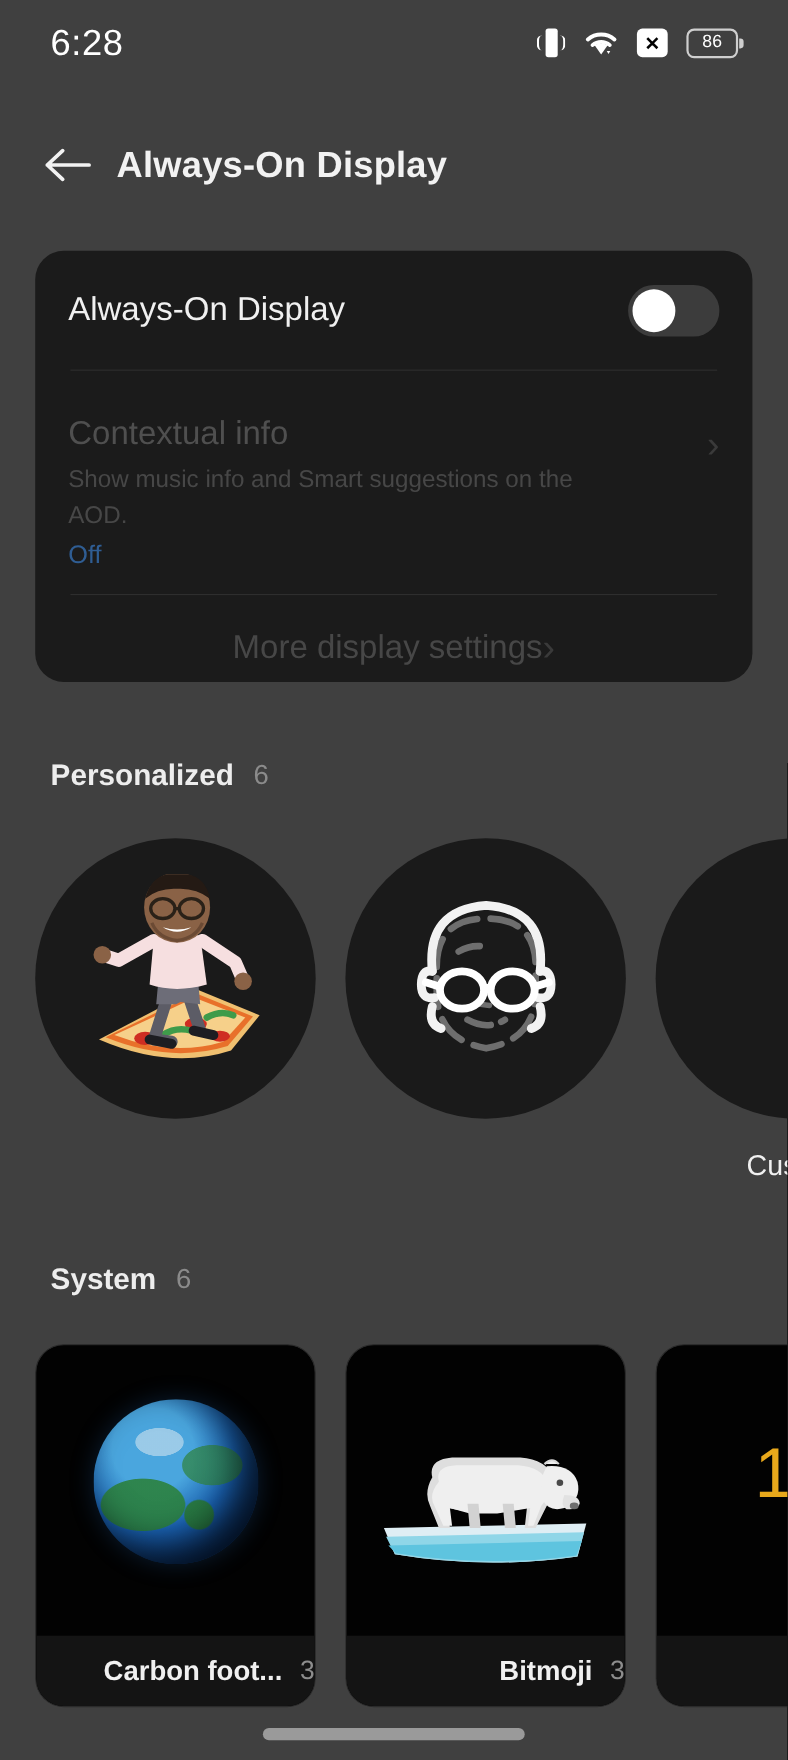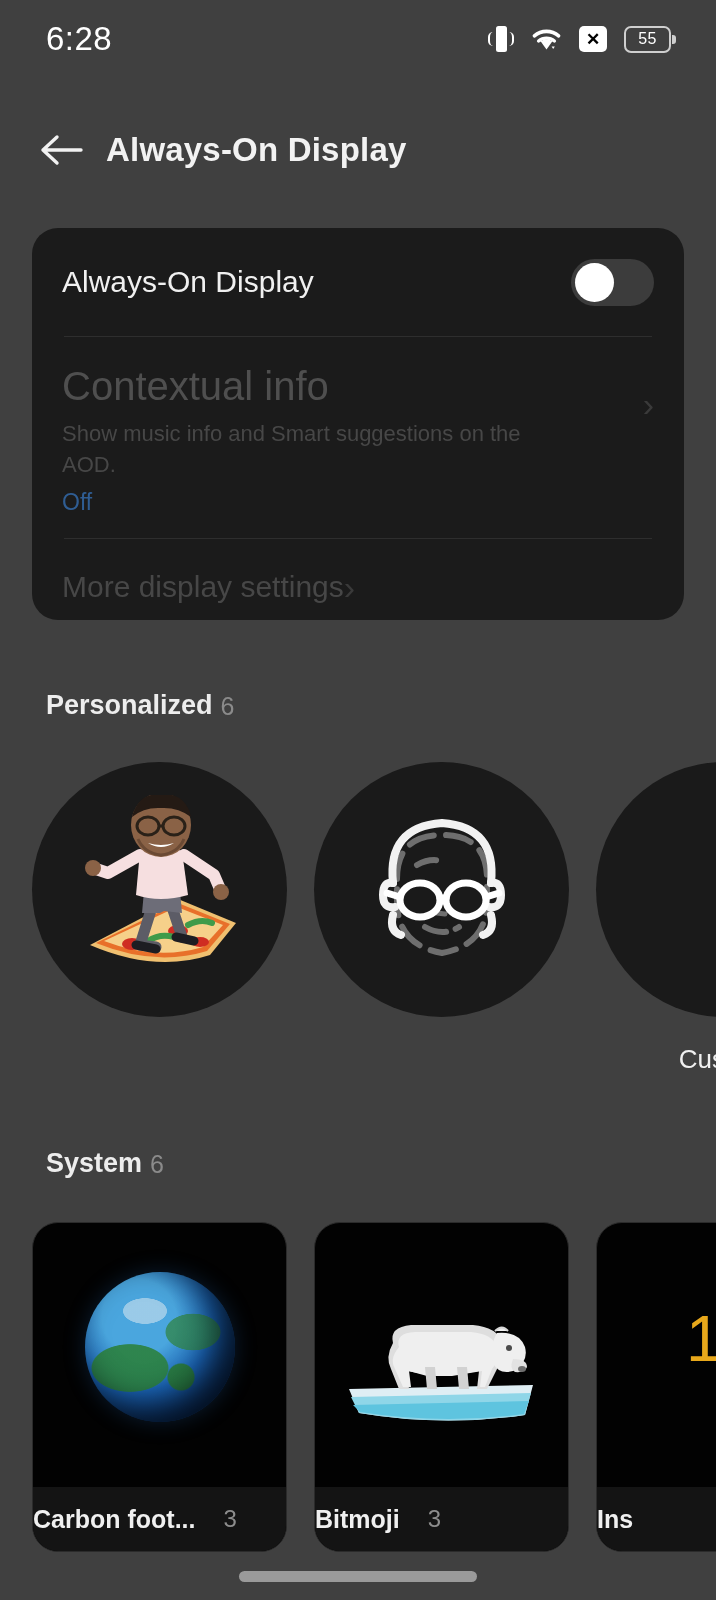--- a/index.html
+++ b/index.html
@@ -53,31 +53,31 @@
   .row-aod { height:108px; justify-content:space-between; }
   .row-title { color:#f0f0f0; font-size:30px; font-weight:400; }
 
   .toggle { width:83px; height:47px; background:#3c3c3c; border-radius:24px; position:relative; flex:none; }
   .toggle .knob { position:absolute; left:4px; top:4px; width:39px; height:39px; background:#fff; border-radius:50%; }
 
   .divider { height:1px; background:#2e2e2e; margin:0 2px; }
 
   .row-ctx { padding:24px 0 22px 0; display:flex; align-items:flex-start; justify-content:space-between; }
   .ctx-l { width:540px; }
-  .ctx-title { color:#4f4f4f; font-size:40px; font-weight:400; line-height:1.28; }
+  .ctx-title { color:#4f4f4f; font-size:30px; font-weight:400; line-height:1.28;margin-top:15px; }
   .ctx-sub { color:#474747; font-size:22px; line-height:1.42; margin-top:6px; max-width:500px; }
   .ctx-state { color:#2f5d93; font-size:23px; margin-top:8px; }
   .chev { color:#3a3a3a; font-size:34px; line-height:1; font-weight:300; padding-top:26px; }
 
-  .row-more { height:96px; justify-content:flex-start; }
+  .row-more { height:96px; justify-content:center; }
   .more-label { color:#474747; font-size:30px; }
   .chev2 { color:#3a3a3a; font-size:34px; font-weight:300; line-height:1; }
 
   
-  .sect { position:absolute; display:flex; align-items:flex-end; gap:8px; left:46px; }
+  .sect { position:absolute; display:flex; align-items:center; gap:18px; left:46px; }
   .sect-name { color:#ededed; font-size:27px; font-weight:700; }
   .sect-count { color:#8b8b8b; font-size:25px; font-weight:400; }
 
   
   .circ-row { position:absolute; top:762px; left:32px; display:flex; gap:27px; }
   .circ-item { width:255px; flex:none; }
   .circ { width:255px; height:255px; border-radius:50%; background:#1a1a1a;
     position:relative; overflow:hidden; }
   .circ-label { text-align:center; color:#f0f0f0; font-size:26px; margin-top:27px;
     white-space:nowrap; }
@@ -91,21 +91,21 @@
   
   .mandala { position:absolute; left:92px; top:50%; transform:translateY(-50%); }
 
   
   .sys-row { position:absolute; top:1222px; left:32px; display:flex; gap:27px; }
   .sys-card { width:255px; height:330px; border:1px solid #2b2b2b; border-radius:26px;
     background:#020202; overflow:hidden; position:relative; flex:none;
     display:flex; flex-direction:column; }
   .sys-art { flex:1; position:relative; overflow:hidden; }
   .sys-foot { height:64px; background:#141414; display:flex; align-items:center;
-    justify-content:flex-start; gap:28px; }
+    justify-content:flex-end; gap:16px; }
   .sys-foot .nm { color:#f0f0f0; font-size:25px; font-weight:700; white-space:nowrap; }
   .sys-foot .ct { color:#8d8d8d; font-size:24px; font-weight:400; }
 
   .globe { position:absolute; left:50%; top:47%; transform:translate(-50%,-50%);
     width:150px; height:150px; border-radius:50%;
     background:
       radial-gradient(circle at 64% 70%, rgba(40,120,60,.95) 0 9%, transparent 10%),
       radial-gradient(ellipse 42% 26% at 30% 64%, rgba(44,130,66,.92) 0 60%, transparent 62%),
       radial-gradient(ellipse 30% 20% at 72% 40%, rgba(48,132,70,.75) 0 60%, transparent 62%),
       radial-gradient(ellipse 24% 14% at 40% 26%, rgba(220,232,240,.55) 0 60%, transparent 62%),
@@ -143,21 +143,21 @@
           <path d="M20.6 20.4 l3.2 0 l-1.6 2.6 z" fill="#fff"></path>
         </svg>
       </div>
 
       <div class="ic-nosim">
           <span>✕</span>
         </div>
 
       <div class="ic-batt">
         <div class="shell">
-            <span class="lvl">55</span>
+            <span class="lvl">86</span>
           </div>
         <div class="cap"></div>
       </div>
 
     </div>
   </div>
 
   <div class="appbar">
     <div class="backbtn">
       <svg width="44" height="34" viewBox="0 0 44 34">

